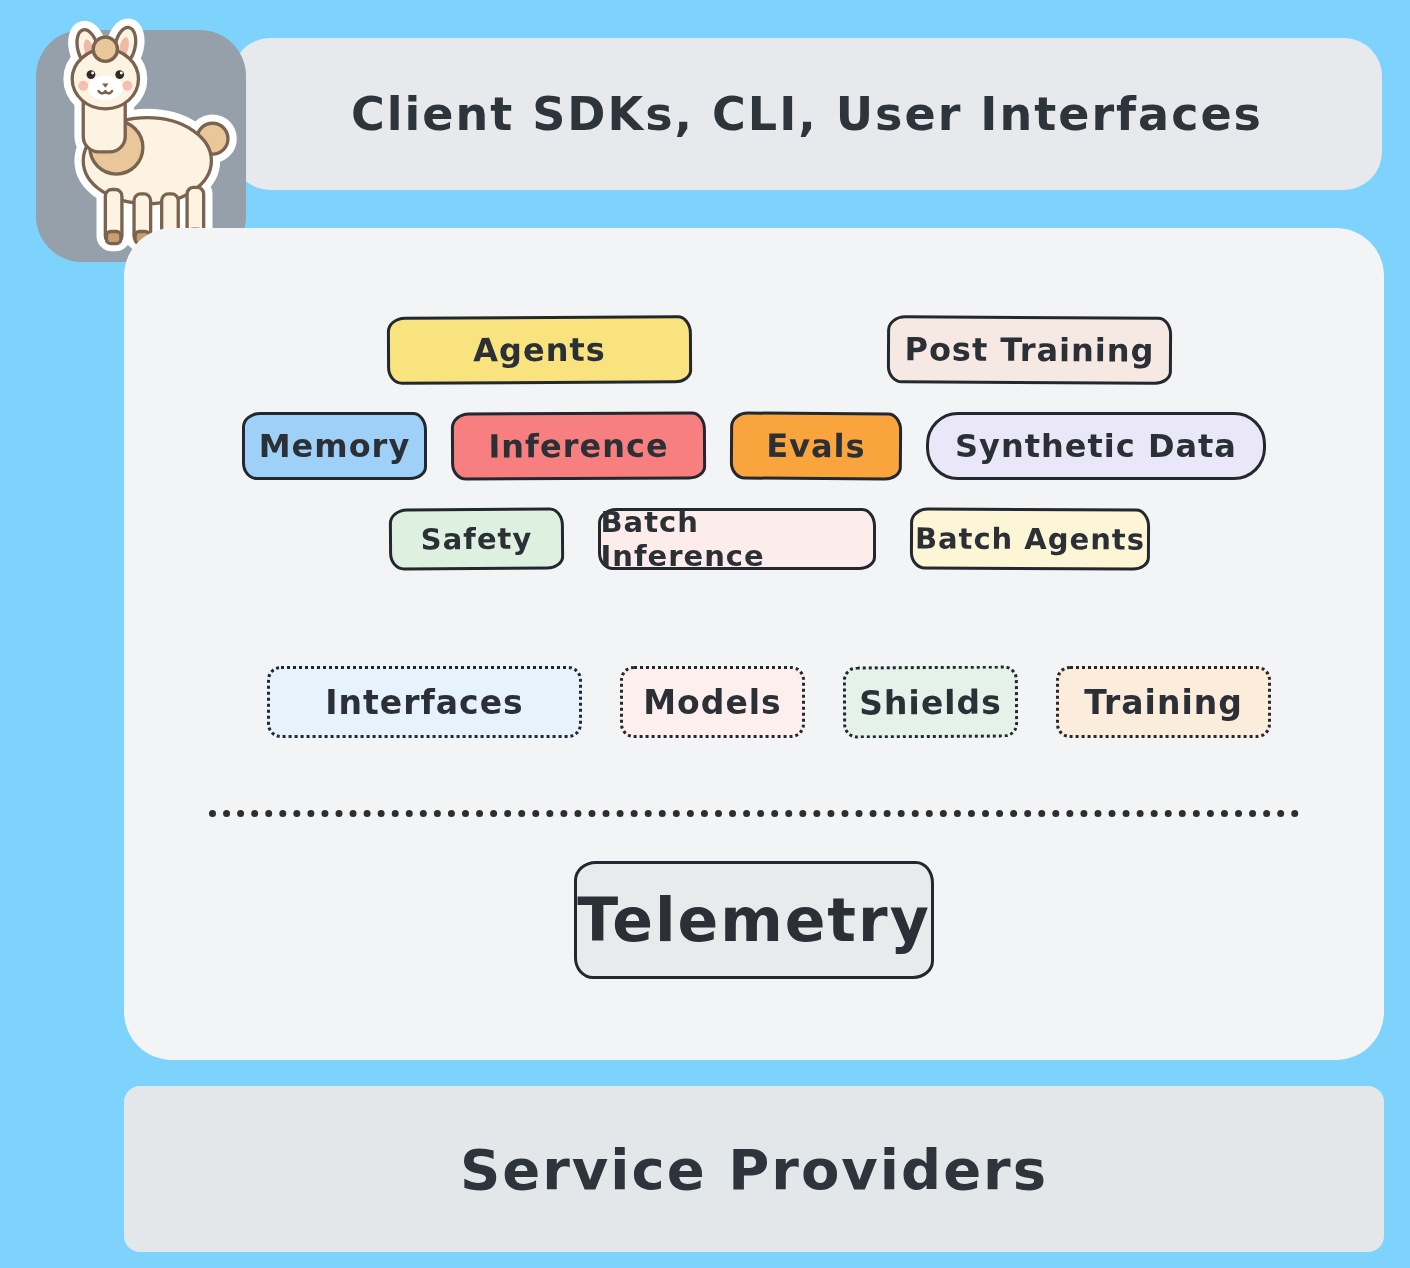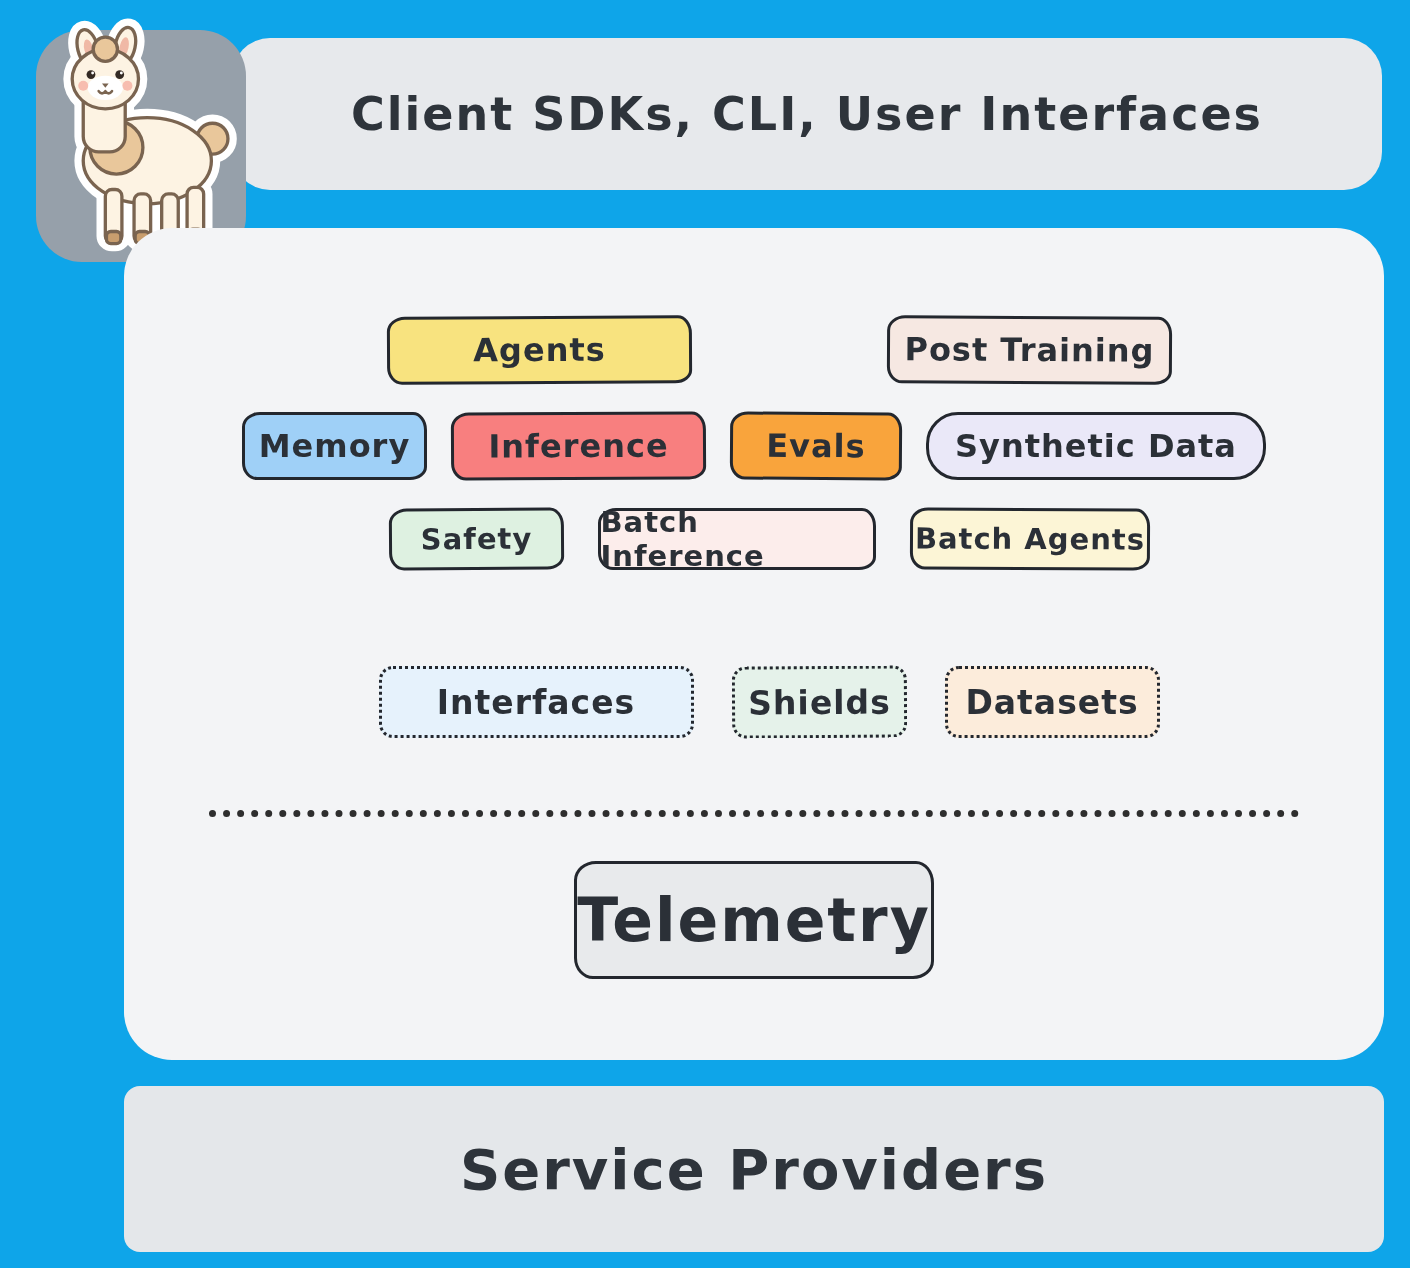--- a/index.html
+++ b/index.html
@@ -1,20 +1,20 @@
 <!DOCTYPE html>
 <html><head>
 <meta charset="utf-8">
 <style>
   * { margin: 0; padding: 0; box-sizing: border-box; }
   body { background: #ffffff; font-family: "DejaVu Sans", sans-serif; }
   .canvas {
     position: relative;
     width: 1410px; height: 1268px;
-    background: #0ea5e9;
+    background: #7dd3fc;
     overflow: hidden;
   }
 
   
   .header-bar {
     position: absolute; left: 232px; top: 38px;
     width: 1150px; height: 152px;
     background: #e7e9ec;
     border-radius: 38px;
     display: flex; align-items: center; justify-content: center;
@@ -193,22 +193,23 @@
     </div>
 
     <div class="row row-3">
       <div class="box b-safety" style="background: rgb(222, 241, 225);">Safety</div>
       <div class="box b-batch-inf" style="background: rgb(252, 237, 235);">Batch Inference</div>
       <div class="box b-batch-agents" style="background: rgb(252, 245, 214);">Batch Agents</div>
     </div>
 
     <div class="row row-4">
       <div class="rbox b-memorybanks" style="background: rgb(230, 242, 252);">Interfaces</div>
+      <div class="rbox b-models" style="background: rgb(253, 239, 238);">Models</div>
       <div class="rbox b-shields" style="background: rgb(229, 242, 234);">Shields</div>
-      <div class="rbox b-datasets" style="background: rgb(252, 236, 219);">Datasets</div>
+      <div class="rbox b-datasets" style="background: rgb(252, 236, 219);">Training</div>
     </div>
 
     <div class="dotted-divider"></div>
 
     <div class="telemetry-box" style="background: rgb(232, 234, 236);">Telemetry</div>
 
   </div>
 
   <div class="footer-bar" style="background: rgb(228, 231, 234);">
     <span class="footer-title">Service Providers</span>

